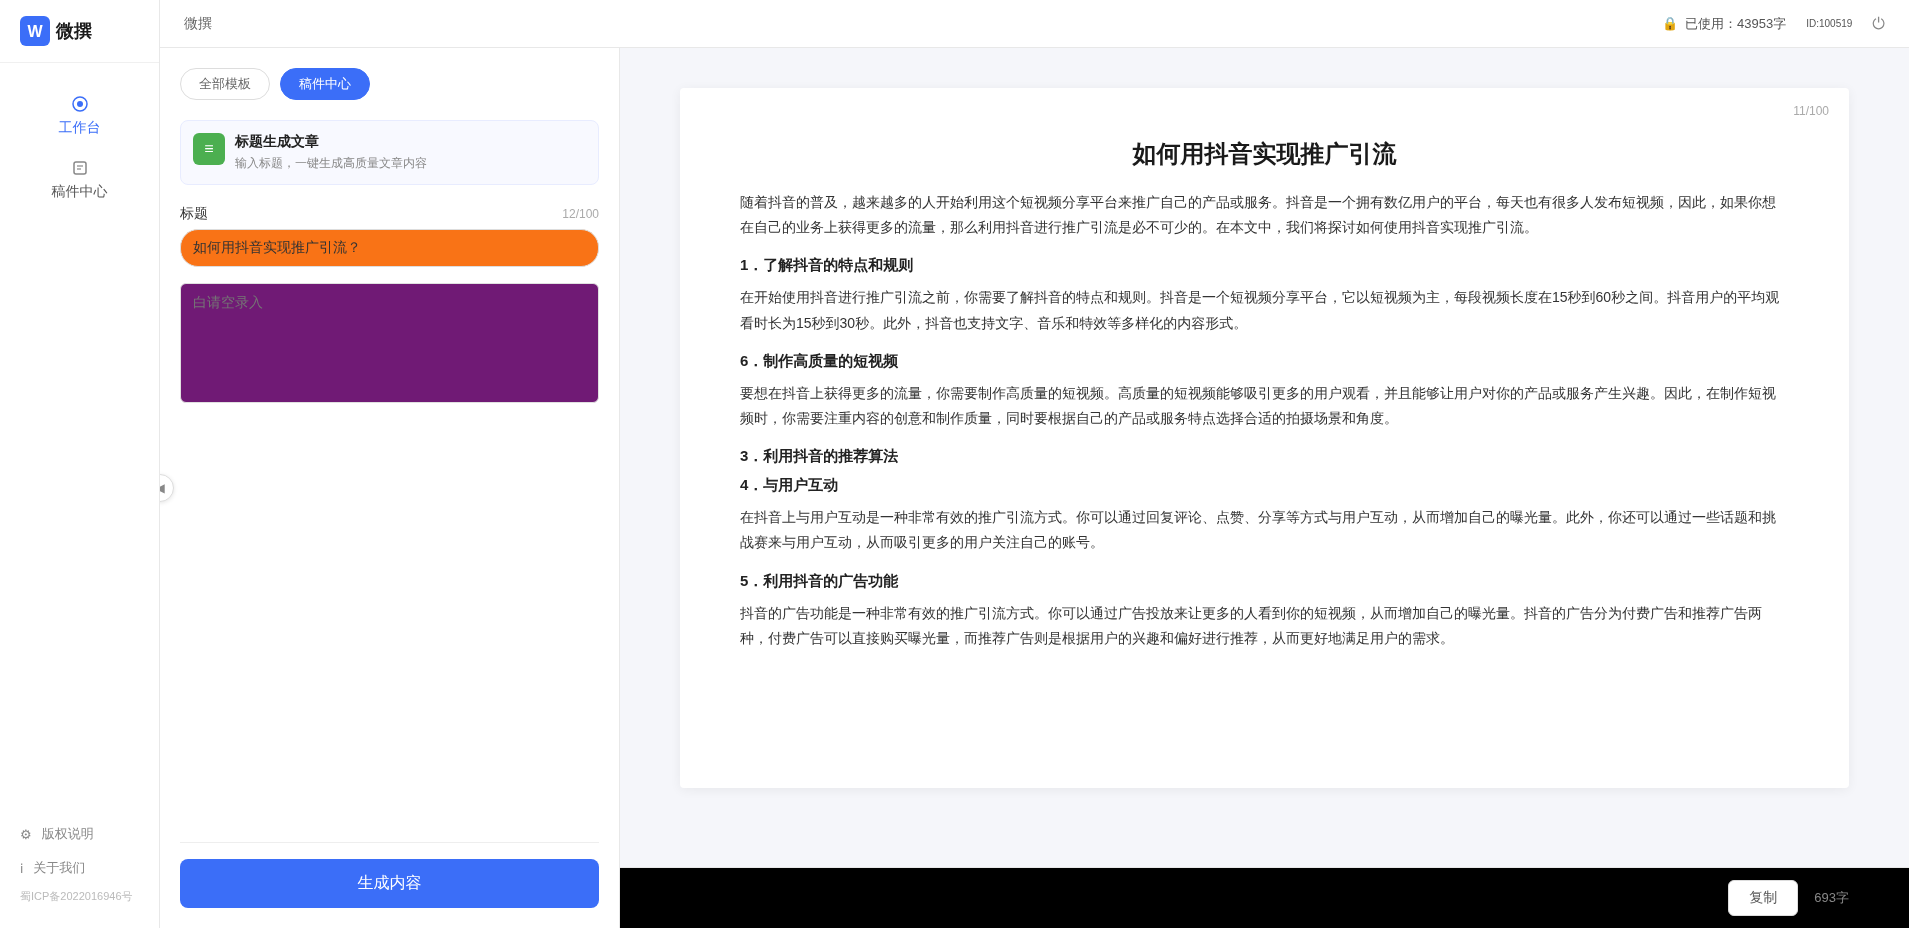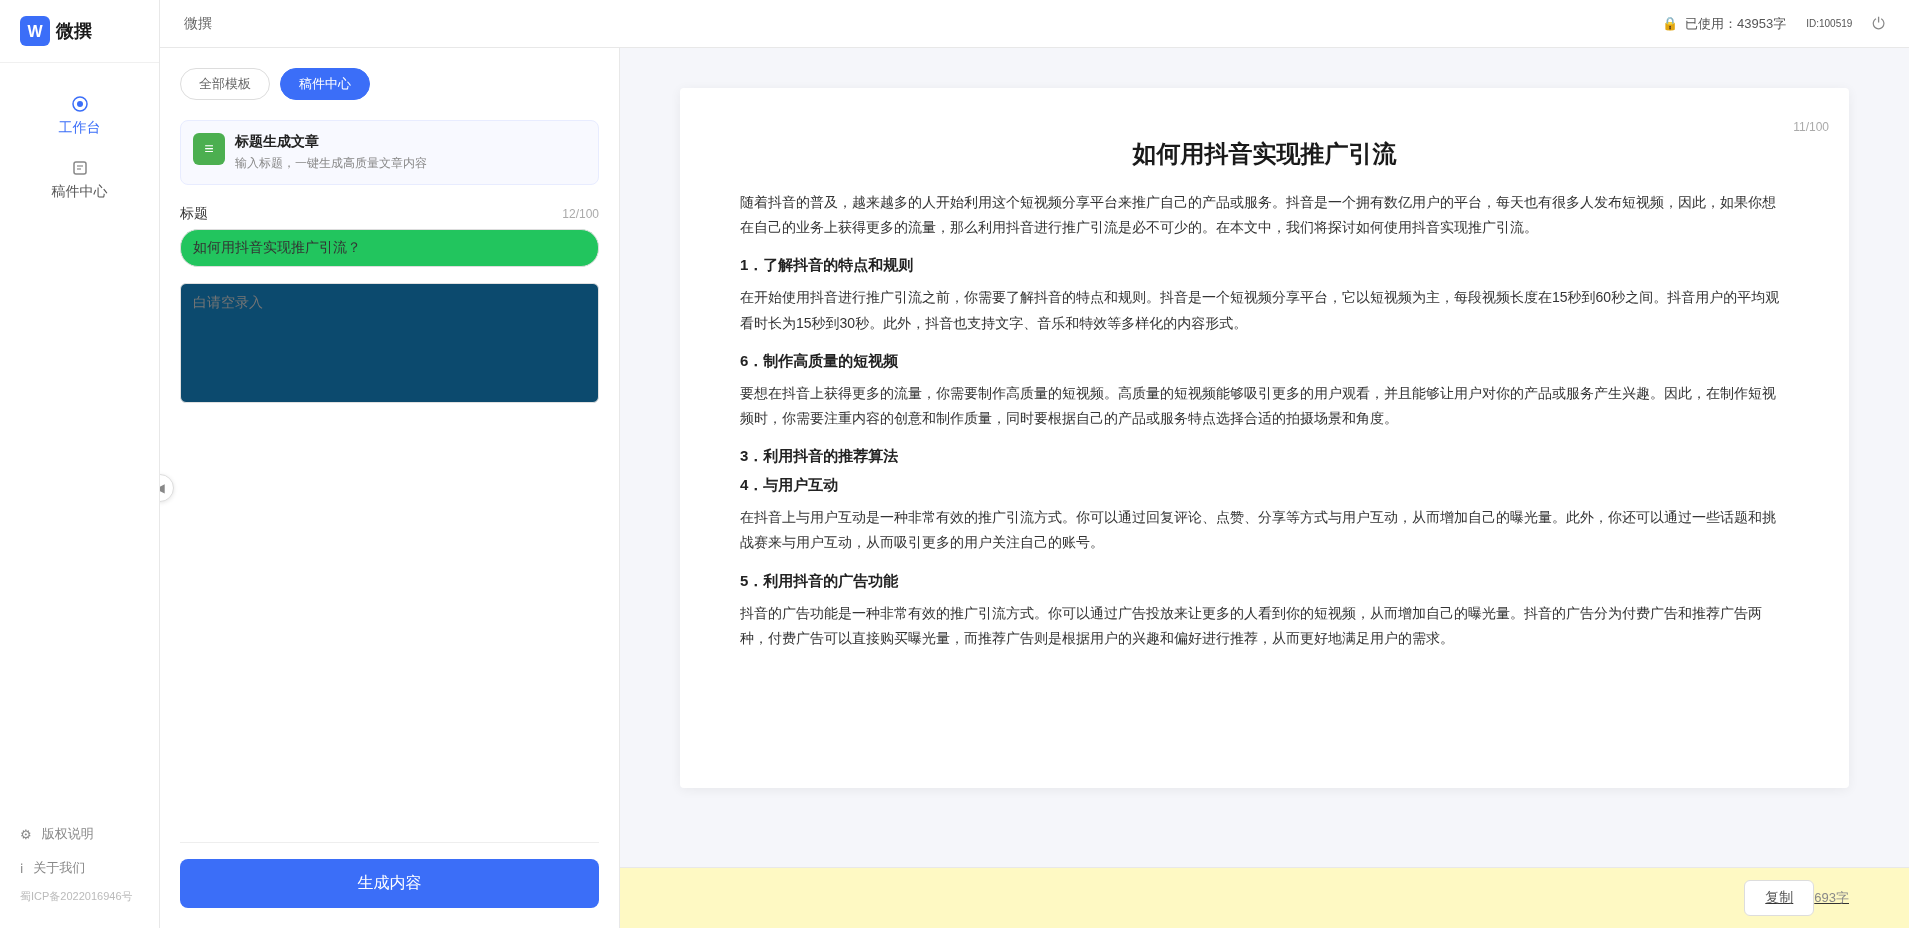--- a/index.html
+++ b/index.html
@@ -210,32 +210,32 @@
       color: #aaa;
     }
     .form-input {
       width: 100%;
       border: 1px solid #ddd;
       border-radius: 18px;
       padding: 10px 12px;
       font-size: 14px;
       color: #333;
       outline: none;
-      background: #22c55e;
+      background: #f97316;
     }
 
     .form-textarea {
       width: 100%;
       border: 1px solid #e0e0e0;
       border-radius: 6px;
       padding: 10px 12px;
       font-size: 14px;
       color: #999;
       outline: none;
-      background: #0c4a6e;
+      background: #701a75;
       resize: none;
       height: 120px;
     }
 
     #generate-btn {
       width: 100%;
       background: #3b6ef8;
       color: #fff;
       border: none;
       border-radius: 8px;
@@ -269,21 +269,21 @@
       background: #fff;
       min-height: 700px;
       padding: 50px 60px;
       box-shadow: 0 2px 12px rgba(0,0,0,0.06);
       border-radius: 4px;
       position: relative;
     }
 
     #page-counter {
       position: absolute;
-      top: 32px;
+      top: 16px;
       right: 20px;
       font-size: 12px;
       color: #aaa;
     }
 
     #article-title {
       text-align: center;
       font-size: 24px;
       font-weight: bold;
       color: #1a1a1a;
@@ -300,26 +300,26 @@
     .article-heading {
       font-size: 15px;
       font-weight: bold;
       color: #222;
       margin-bottom: 10px;
       margin-top: 8px;
     }
 
     #right-panel-footer {
       padding: 12px 60px;
-      background: #fef9c3;
+      background: #000000;
       display: flex;
       justify-content: flex-end;
       align-items: center;
+      gap: 16px;
       border-top: 1px solid #e8e8e8;
-      text-decoration: underline;
     }
 
     #copy-btn {
       padding: 8px 20px;
       border: 1px solid #ddd;
       border-radius: 6px;
       background: #fff;
       cursor: pointer;
       font-size: 14px;
       color: #555;

